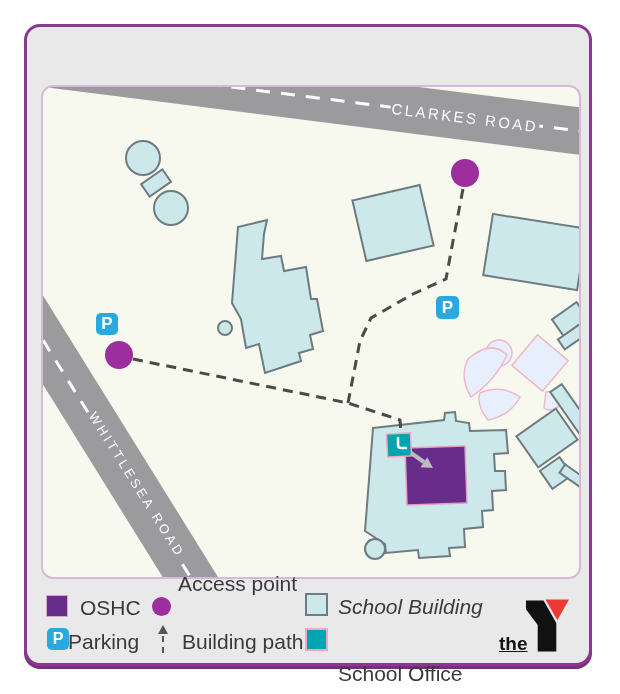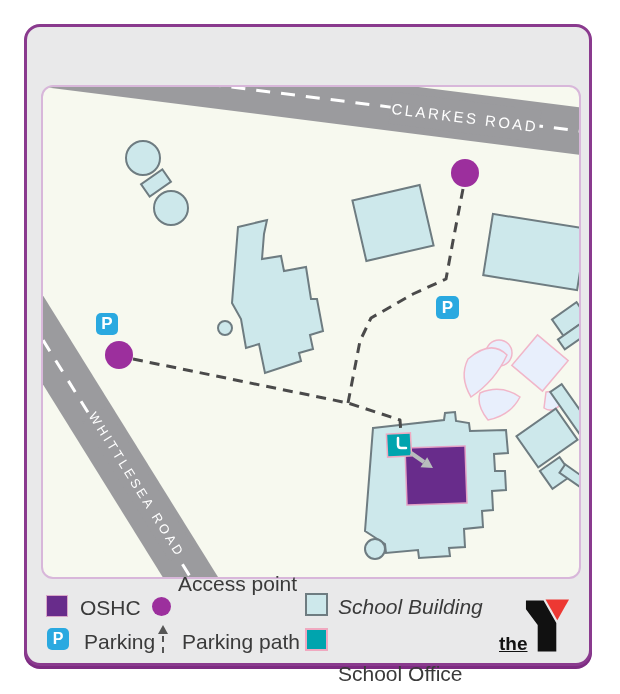--- a/index.html
+++ b/index.html
@@ -122,29 +122,29 @@
     <div class="sw sw-oshc"></div>
     <div class="legend-label" style="left:80px;top:596px;">OSHC</div>
 
     <div class="sw sw-access"></div>
     <div class="legend-label" style="left:178px;top:572px;">Access point</div>
 
     <div class="sw sw-building"></div>
     <div class="legend-label" style="left:338px;top:595px;font-style:italic;">School Building</div>
 
     <div class="sw sw-parking">P</div>
-    <div class="legend-label" style="left:84px;top:630px;">Parking</div>
+    <div class="legend-label" style="left:68px;top:630px;">Parking</div>
 
     <div class="sw sw-entrance">
       <svg width="14" height="30" viewBox="0 0 14 30">
         <polygon points="7,1 2,10 12,10" fill="#555"></polygon>
         <line x1="7" y1="12" x2="7" y2="30" stroke="#555" stroke-width="2" stroke-dasharray="6 5"></line>
       </svg>
     </div>
-    <div class="legend-label" style="left:182px;top:630px;">Parking path</div>
+    <div class="legend-label" style="left:182px;top:630px;">Building path</div>
 
     <div class="sw sw-office"></div>
     <div class="legend-label" style="left:338px;top:630px;margin-top:32px;">School Office</div>
   </div>
 
   <div>
     <div class="logo-the">the</div>
     <div class="logo-y">
       <svg width="46" height="54" viewBox="0 0 47 54">
         <path d="M2,1 L20,1 L33,24 L33,53 L14,53 L14,26 L2,10 Z" fill="#111111"></path>

